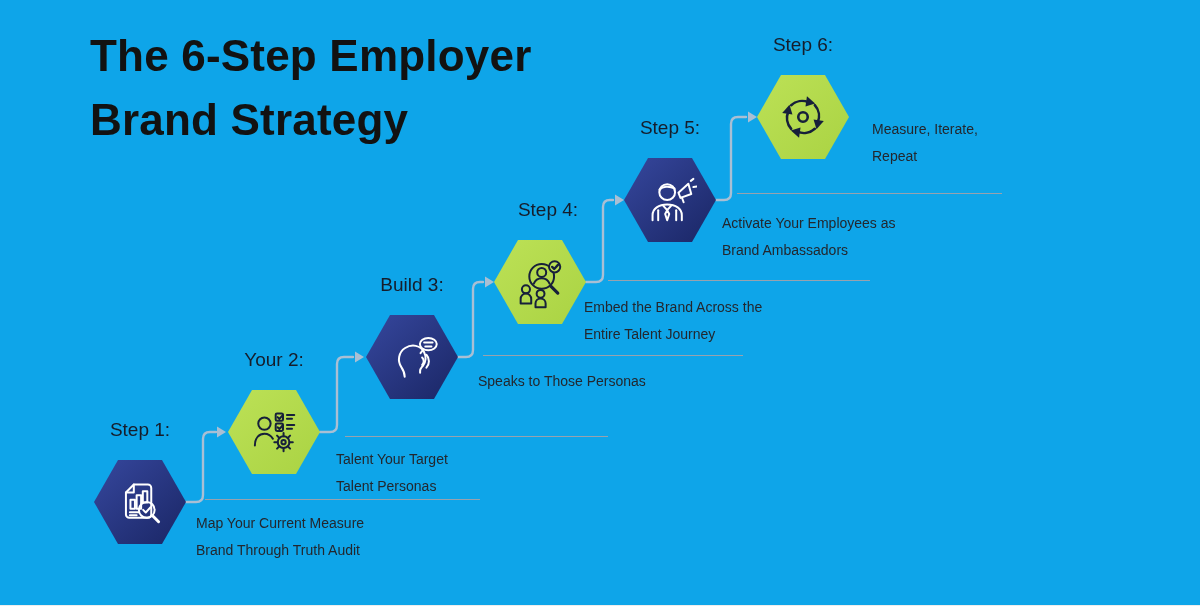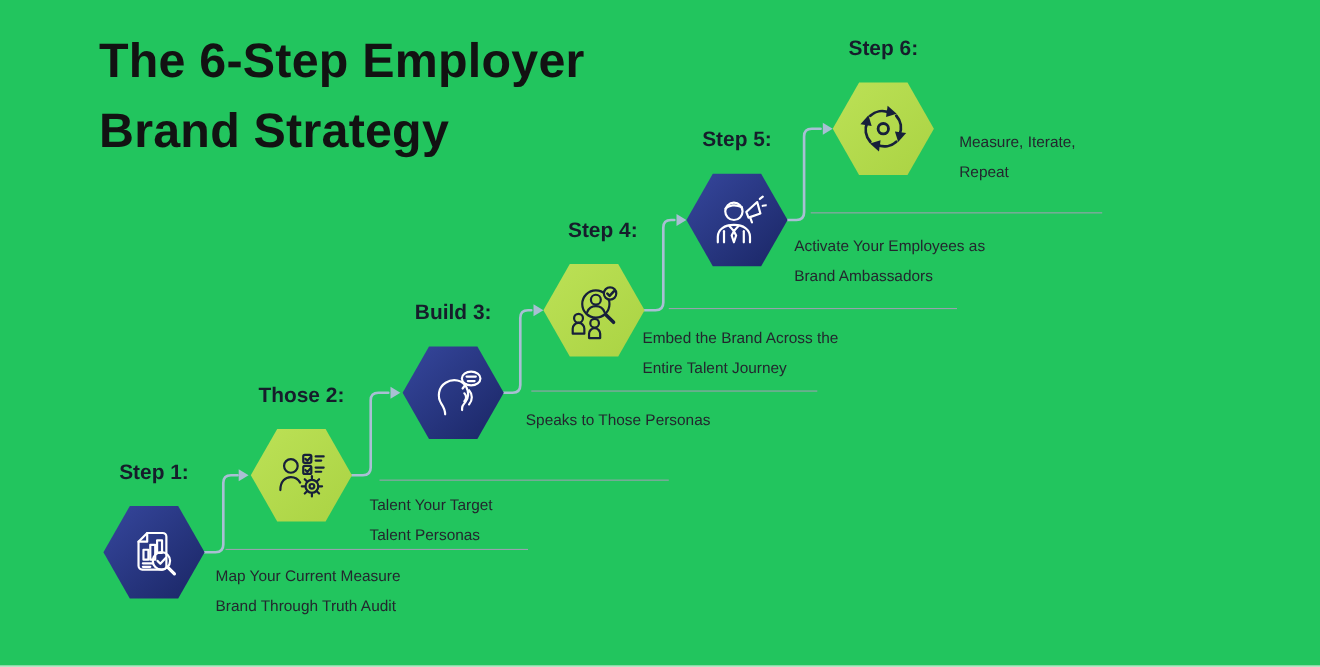--- a/index.html
+++ b/index.html
@@ -1,27 +1,27 @@
 <!DOCTYPE html>
 <html style="--hex_navy_start: #36479d; --hex_navy_end: #1a2665; --hex_green_start: #bce156; --hex_green_end: #aad343; --connector: #a9bfd4; --divider: #98a2ae; --step_label: #161d2b; --description: #23272e; --title: #121212; --icon_on_navy: #ffffff; --icon_on_green: #17203a; --background: #ffffff;"><head>
 <meta charset="utf-8">
 <style>
   html,body{margin:0;padding:0;background:#ffffff;}
   .stage{
-    position:relative;width:1200px;height:606px;background:#22c55e;overflow:hidden;
+    position:relative;width:1200px;height:606px;background:#0ea5e9;overflow:hidden;
     font-family:"Liberation Sans","DejaVu Sans",sans-serif;
   }
   .title{
     position:absolute;left:90px;top:24px;
     font-size:44px;font-weight:700;line-height:64px;letter-spacing:0.2px;
     color:var(--title,#121212);
   }
   .step-label{
     position:absolute;width:96px;text-align:center;
-    font-size:19px;font-weight:700;color:var(--step_label,#161d2b);
+    font-size:19px;font-weight:400;color:var(--step_label,#161d2b);
   }
   .hex{position:absolute;width:96px;height:96px;display:flex;align-items:center;justify-content:center;}
   .hex .hex-bg{position:absolute;inset:0;width:96px;height:96px;}
   .hex .icon{position:relative;width:54px;height:54px;}
   .hex-navy .icon{color:var(--icon_on_navy,#ffffff);}
   .hex-green .icon{color:var(--icon_on_green,#17203a);}
   .icon *{vector-effect:non-scaling-stroke;}
   .icon path,.icon circle,.icon rect,.icon ellipse,.icon line{
     fill:none;stroke:currentColor;stroke-width:2;stroke-linecap:round;stroke-linejoin:round;
   }
@@ -98,21 +98,21 @@
       <path d="M26.8,31 l2.3,2.3 4.3,-4.6"></path>
       <path d="M35.2,36.2 l5.3,5.3" style="stroke-width:3"></path>
     </svg>
   </div>
   <div class="divider" style="left:205px;top:499px;width:275px"></div>
   <div class="desc" style="left:196px;top:510px">
     <div>Map Your Current Measure</div>
     <div>Brand Through Truth Audit</div>
   </div>
 
-  <div class="step-label" style="left:226px;top:349px">Those 2:</div>
+  <div class="step-label" style="left:226px;top:349px">Your 2:</div>
   <div class="hex hex-green" style="left:226px;top:384px">
     <svg class="hex-bg" viewBox="0 0 96 96">
       <polygon points="2,48 26,6 70,6 94,48 70,90 26,90" fill="url(#gradGreen)"></polygon>
     </svg>
     <svg class="icon" viewBox="0 0 48 48">
       <circle cx="15.5" cy="16.5" r="5.5"></circle>
       <path d="M7,36 c0,-7 4,-10.5 8.5,-10.5 c3.5,0 6,1.8 7.5,4.5"></path>
       <rect x="25.5" y="7.5" width="6.5" height="6.5" rx="1.2"></rect>
       <path d="M27.2,10.8 l1.6,1.6 3,-3.4"></path>
       <path d="M35.5,8.8 h6.5"></path>

